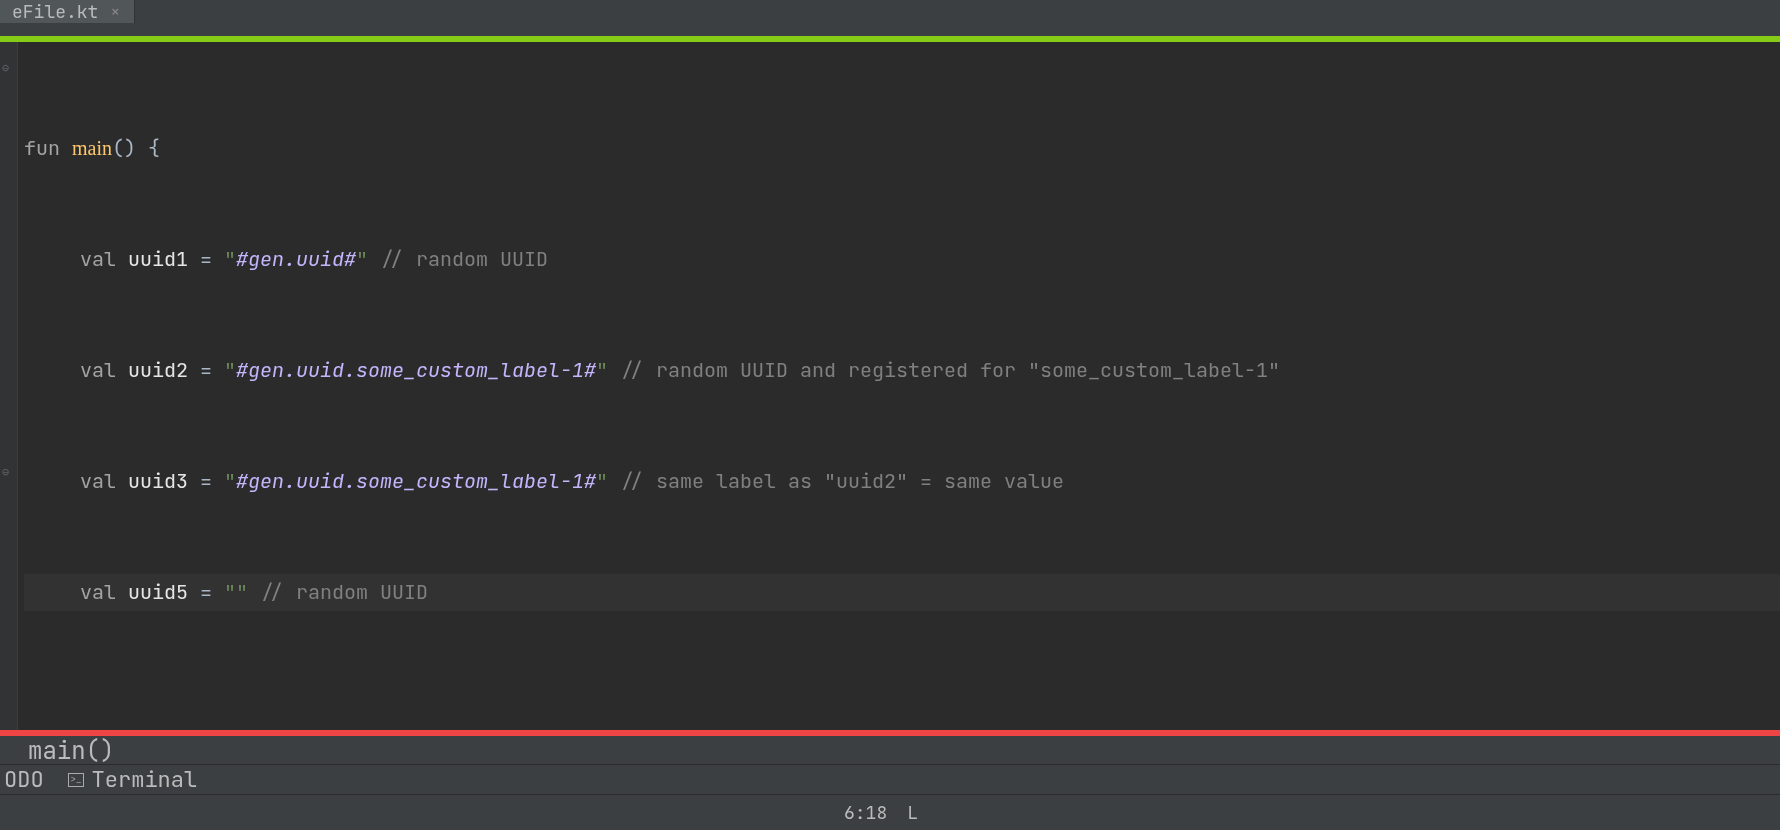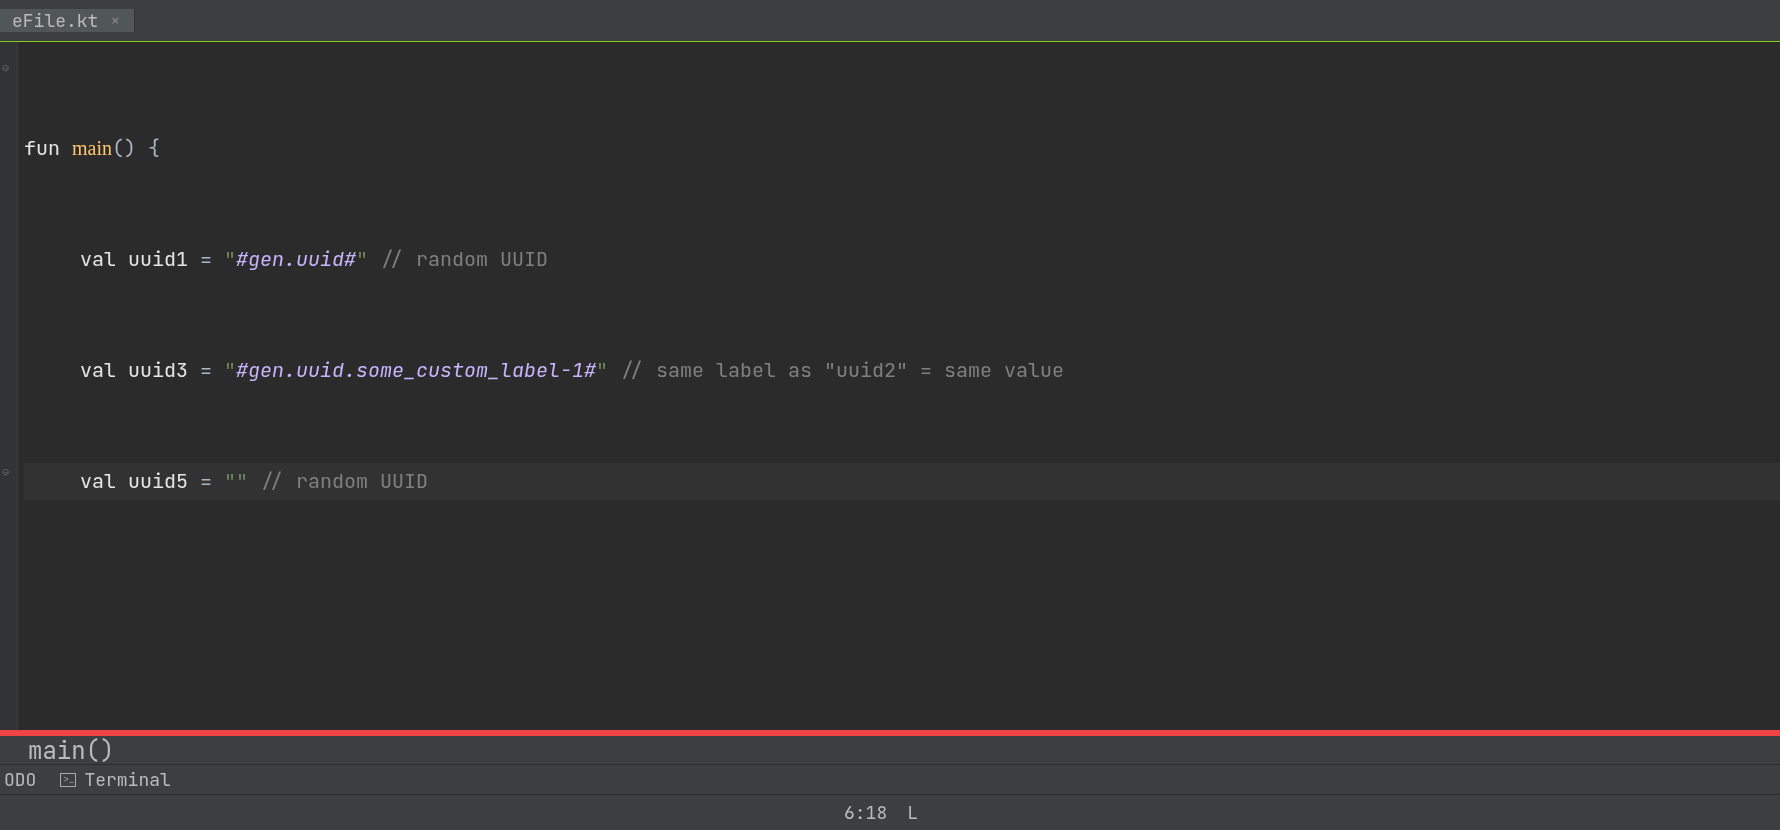--- a/index.html
+++ b/index.html
@@ -11,22 +11,22 @@
     height: 830px;
     overflow: hidden;
     color: #a9b7c6;
     display: flex;
     flex-direction: column;
   }
   .tab-bar {
     height: 42px;
     background: #3c3f41;
     display: flex;
-    align-items: center;
-    border-bottom: 1px solid #84cc16;
+    align-items: flex-start;
+    border-bottom: 6px solid #84cc16;
   }
   .tab {
     display: flex;
     align-items: center;
     background: #4e5254;
     padding: 0 12px;
     color: #bbbbbb;
     font-size: 18px;
     gap: 10px;
     border-right: 1px solid #323232;
@@ -67,21 +67,21 @@
     white-space: pre;
     position: relative;
   }
   .line {
     height: 37px;
     padding-left: 0;
   }
   .line.highlight {
     background: #323232;
   }
-  .kw { color: #e5e5e5; }
+  .kw { color: #a3a3a3; }
   .fn { color: #ffc66d; font-family: Liberation Serif, serif; }
   .id { color: #e5e5e5; }
   .op { color: #a9b7c6; }
   .paren { color: #a9b7c6; }
   .brace { color: #a9b7c6; }
   .str { color: #6a8759; }
   .str-it { color: #c4b5fd; font-style: italic; }
   .cm { color: #808080; }
   .breadcrumb-bar {
     height: 34px;
@@ -94,21 +94,21 @@
     border-top: 6px solid #ef4444;
   }
   .tool-bar {
     height: 30px;
     background: #3c3f41;
     display: flex;
     align-items: center;
     padding-left: 4px;
     gap: 24px;
     color: #bbbbbb;
-    font-size: 18px;
+    font-size: 22px;
     border-top: 1px solid #2b2b2b;
   }
   .tool-item {
     display: flex;
     align-items: center;
     gap: 8px;
     cursor: pointer;
   }
   .term-icon {
     width: 16px; height: 14px;
@@ -148,20 +148,21 @@
 </div>
 
 <div class="editor-area">
   <div class="gutter">
     <span class="fold-marker" style="top:20px;">⊖</span>
     <span class="fold-marker" style="top:424px;">⊖</span>
   </div>
   <div class="code">
     <div class="line"><span class="kw">fun</span> <span class="fn">main</span><span class="paren">()</span><span> </span><span class="brace">{</span></div>
     <div class="line indent1"><span class="kw">val</span> <span class="id">uuid1</span><span class="op"> = </span><span class="str">"</span><span class="str-it">#gen.uuid#</span><span class="str">"</span><span class="cm"> // random UUID</span></div>
+    <div class="line indent1"><span class="kw">val</span> <span class="id">uuid2</span><span class="op"> = </span><span class="str">"</span><span class="str-it">#gen.uuid.some_custom_label-1#</span><span class="str">"</span><span class="cm"> // random UUID and registered for "some_custom_label-1"</span></div>
     <div class="line indent1"><span class="kw">val</span> <span class="id">uuid3</span><span class="op"> = </span><span class="str">"</span><span class="str-it">#gen.uuid.some_custom_label-1#</span><span class="str">"</span><span class="cm"> // same label as "uuid2" = same value</span></div>
     <div class="line indent1 highlight"><span class="kw">val</span> <span class="id">uuid5</span><span class="op"> = </span><span class="str">"</span><span class="str-it"></span><span class="str">"</span><span class="cm"> // random UUID</span></div>
     
     
     
     
     
     
   </div>
 </div>

